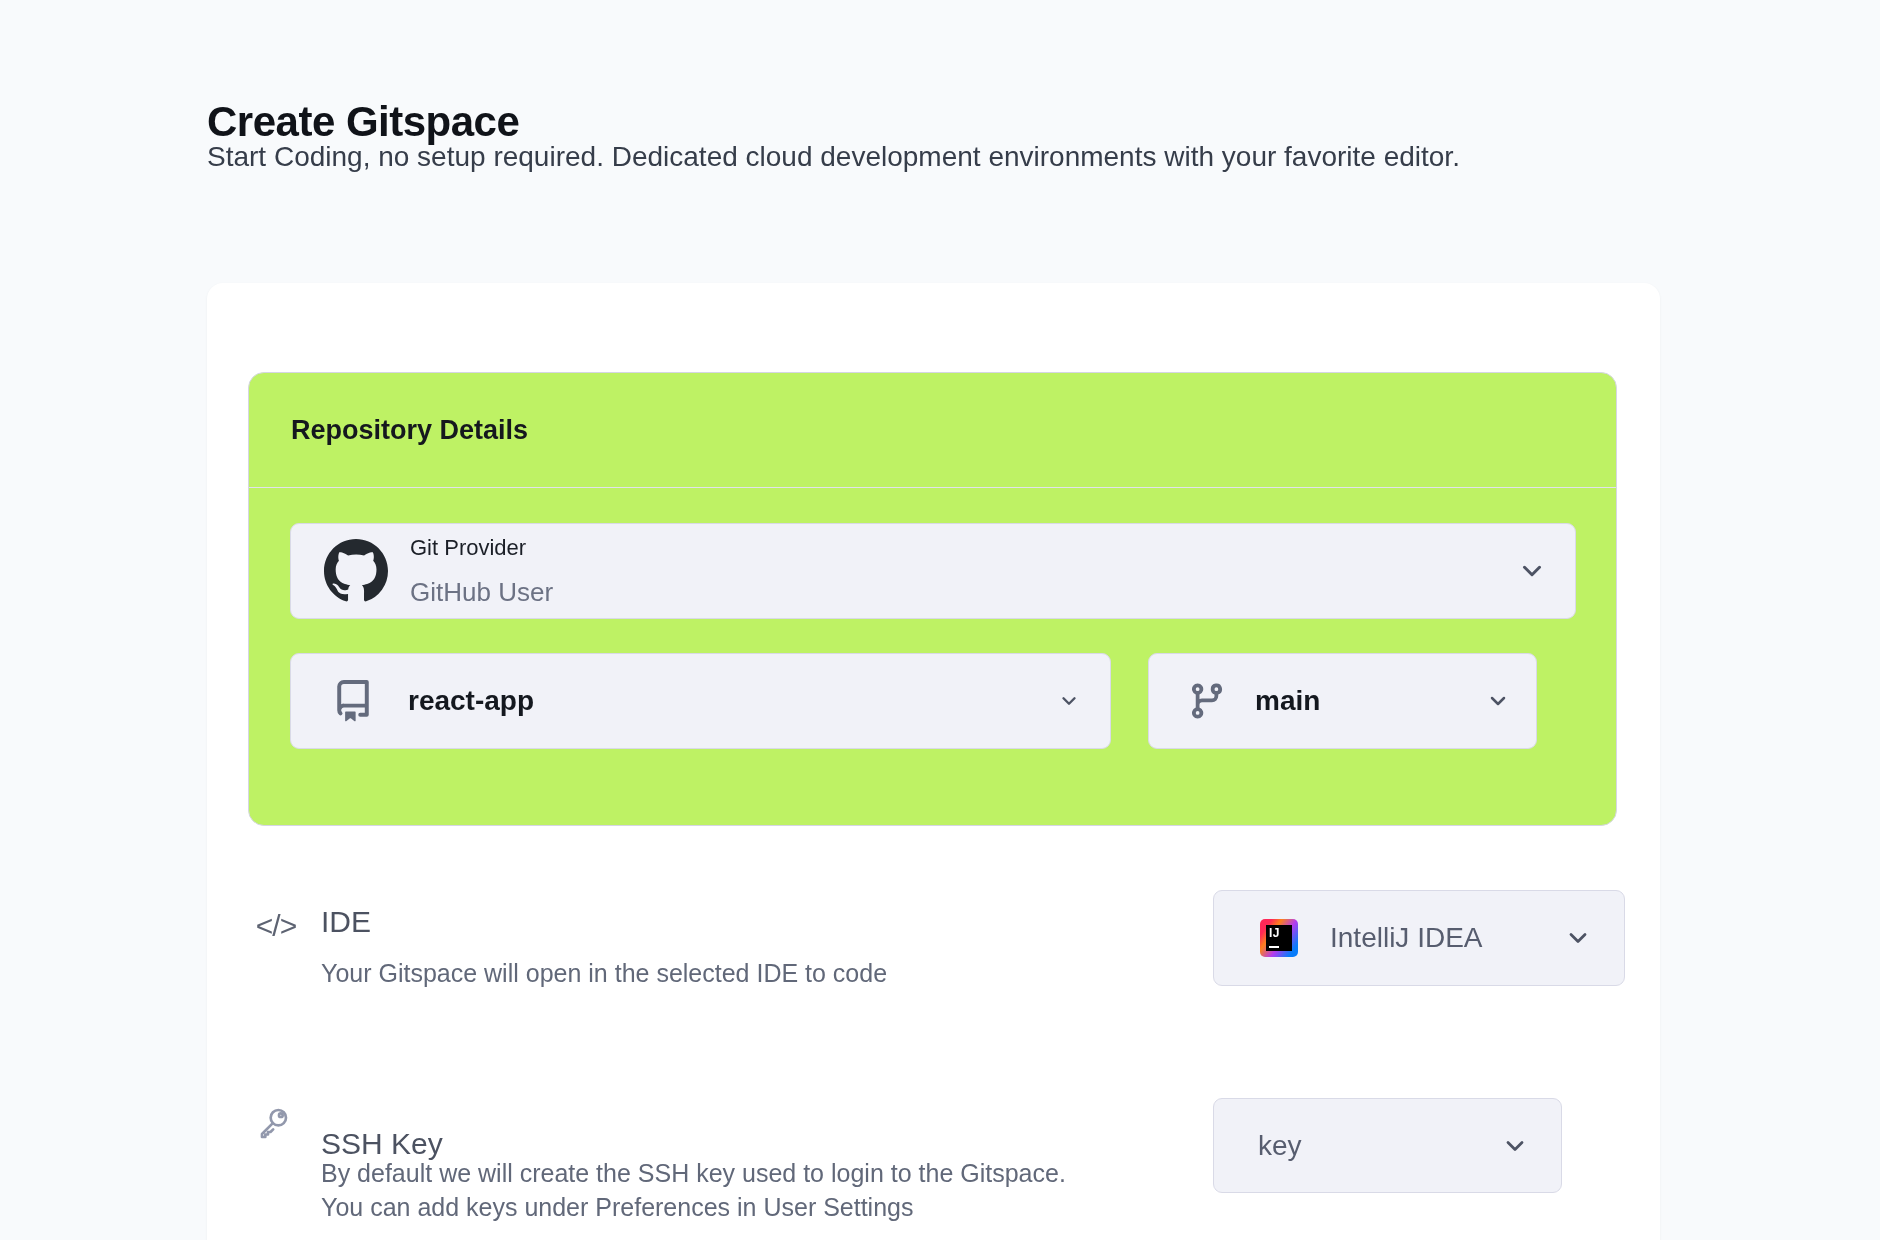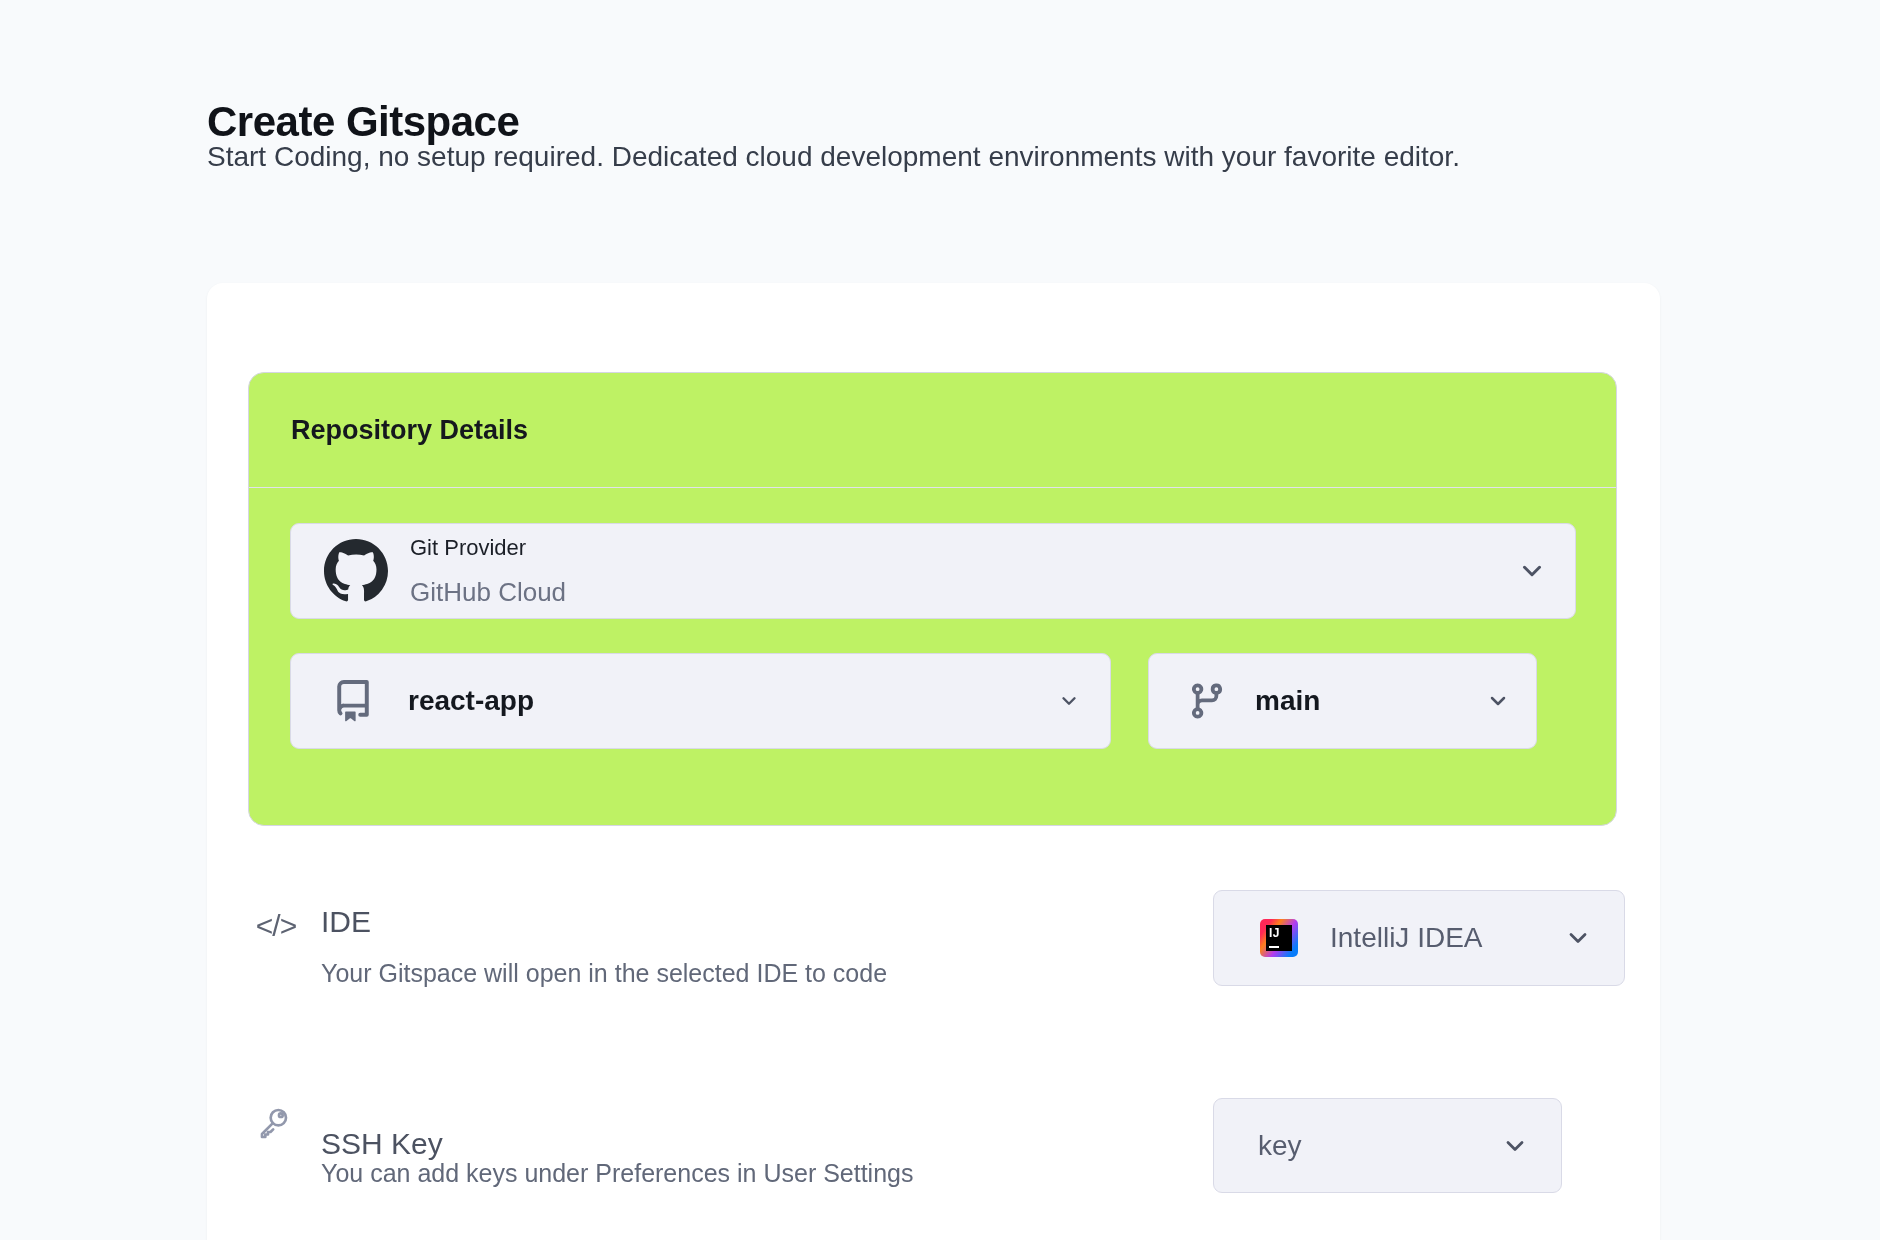--- a/index.html
+++ b/index.html
@@ -87,21 +87,21 @@
     </div>
 
     <div class="sel provider-select">
       <span>
         <svg width="64" height="64" viewBox="0 0 16 16" fill="#24292f" aria-hidden="true">
           <path d="M8 0C3.58 0 0 3.58 0 8c0 3.54 2.29 6.53 5.47 7.59.4.07.55-.17.55-.38 0-.19-.01-.82-.01-1.49-2.01.37-2.53-.49-2.69-.94-.09-.23-.48-.94-.82-1.13-.28-.15-.68-.52-.01-.53.63-.01 1.08.58 1.23.82.72 1.21 1.87.87 2.33.66.07-.52.28-.87.51-1.07-1.78-.2-3.64-.89-3.64-3.95 0-.87.31-1.59.82-2.15-.08-.2-.36-1.02.08-2.12 0 0 .67-.21 2.2.82.64-.18 1.32-.27 2-.27s1.36.09 2 .27c1.53-1.04 2.2-.82 2.2-.82.44 1.1.16 1.92.08 2.12.51.56.82 1.27.82 2.15 0 3.07-1.87 3.75-3.65 3.95.29.25.54.73.54 1.48 0 1.07-.01 1.93-.01 2.2 0 .21.15.46.55.38A8.01 8.01 0 0 0 16 8c0-4.42-3.58-8-8-8z"></path>
         </svg>
       </span>
       <span class="provider-text">
         <span class="provider-label">Git Provider</span>
-        <span class="provider-value">GitHub Cloud</span>
+        <span class="provider-value">GitHub User</span>
       </span>
       <span class="chev">
         <svg width="30" height="30" viewBox="0 0 24 24" fill="none" stroke="#4d5364" stroke-width="2.4" stroke-linecap="round" stroke-linejoin="round">
             <path d="m6 9 6 6 6-6"></path>
           </svg>
       </span>
     </div>
 
     <div class="sel repo-select">
       <span>
@@ -152,20 +152,21 @@
 
   <div class="section-icon" style="left:42px; top:820px; width:46px; height:42px;">
     <svg width="40" height="40" viewBox="0 0 24 24" fill="none" stroke="#9298ac" stroke-width="1.6" stroke-linecap="round" stroke-linejoin="round" aria-hidden="true">
       <circle cx="15.8" cy="8.2" r="4.6"></circle>
       <circle cx="17.3" cy="6.7" r="1.1"></circle>
       <path d="M12.5 11.5 6 18 v1.8 h2 v-1.5 h1.6 v-1.5 h1.5 l1.6-1.6"></path>
     </svg>
   </div>
   <div class="section-label" style="left:114px; top:844px;">SSH Key</div>
   <div class="section-desc" style="left:114px; top:873px; width:820px;">
+    <div>By default we will create the SSH key used to login to the Gitspace.</div>
     <div>You can add keys under Preferences in User Settings</div>
   </div>
 
   <div class="sel ssh-select">
     <span class="val">key</span>
     <span class="chev">
       <svg width="28" height="28" viewBox="0 0 24 24" fill="none" stroke="#4d5364" stroke-width="2.4" stroke-linecap="round" stroke-linejoin="round">
           <path d="m6 9 6 6 6-6"></path>
         </svg>
     </span>

